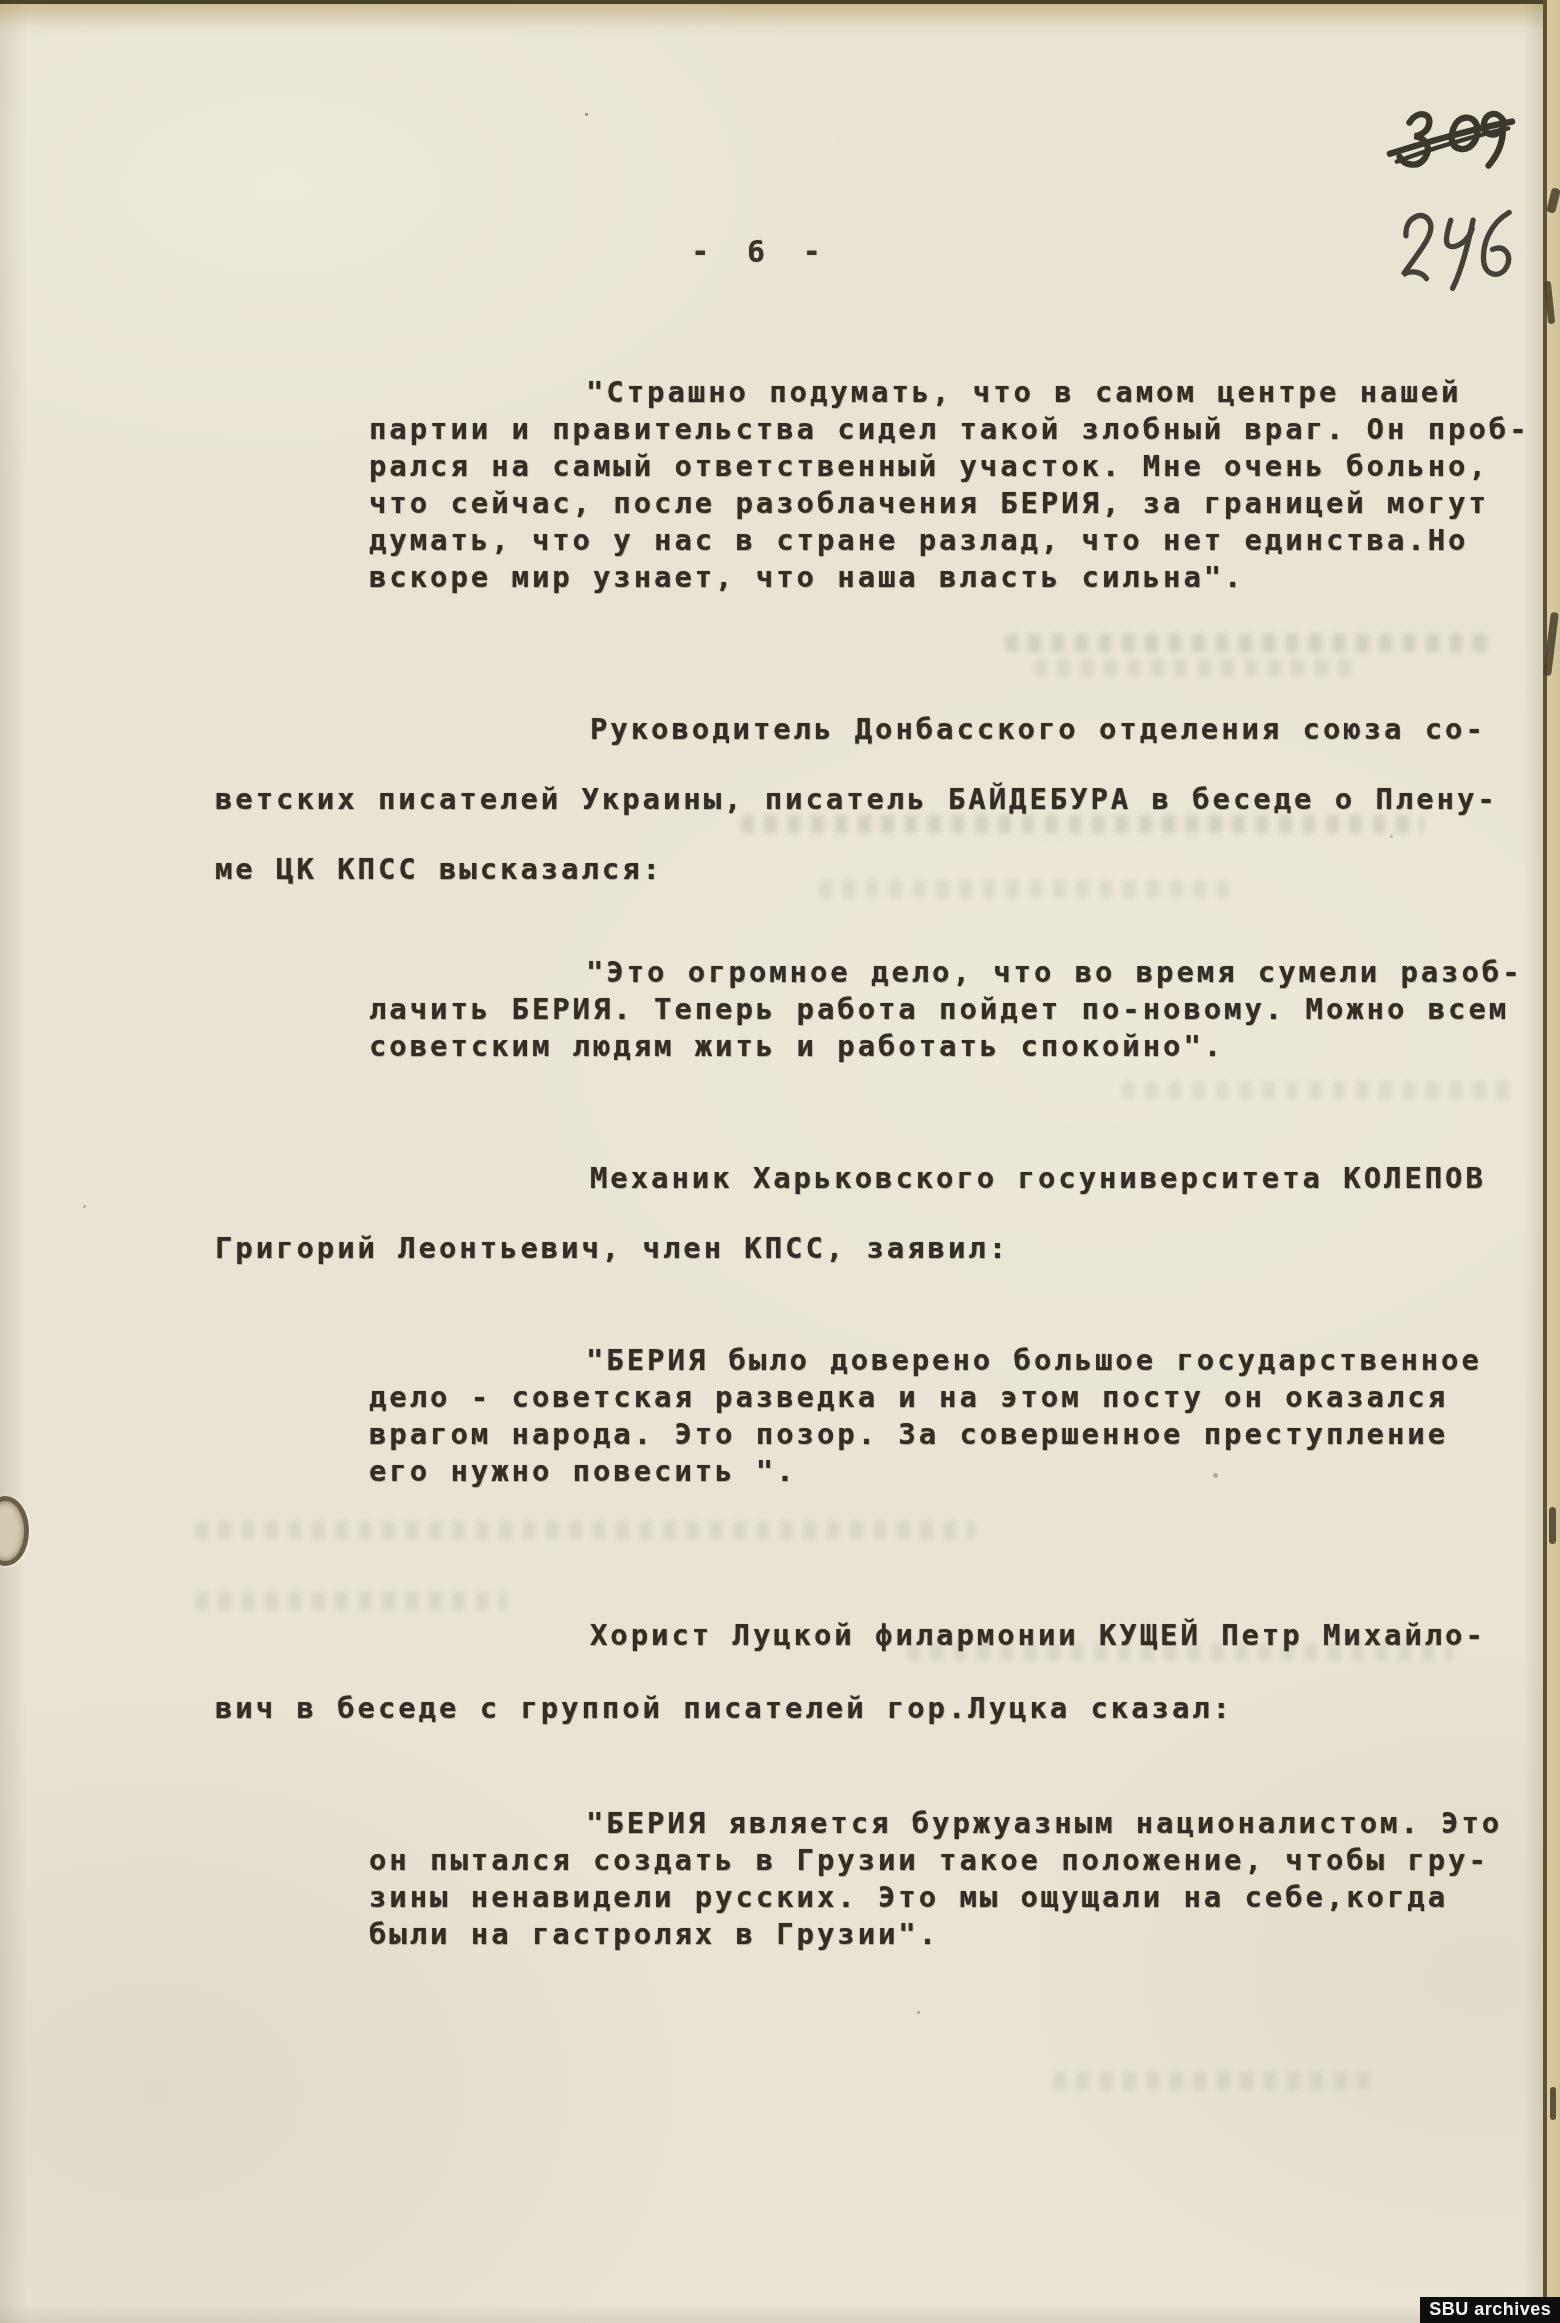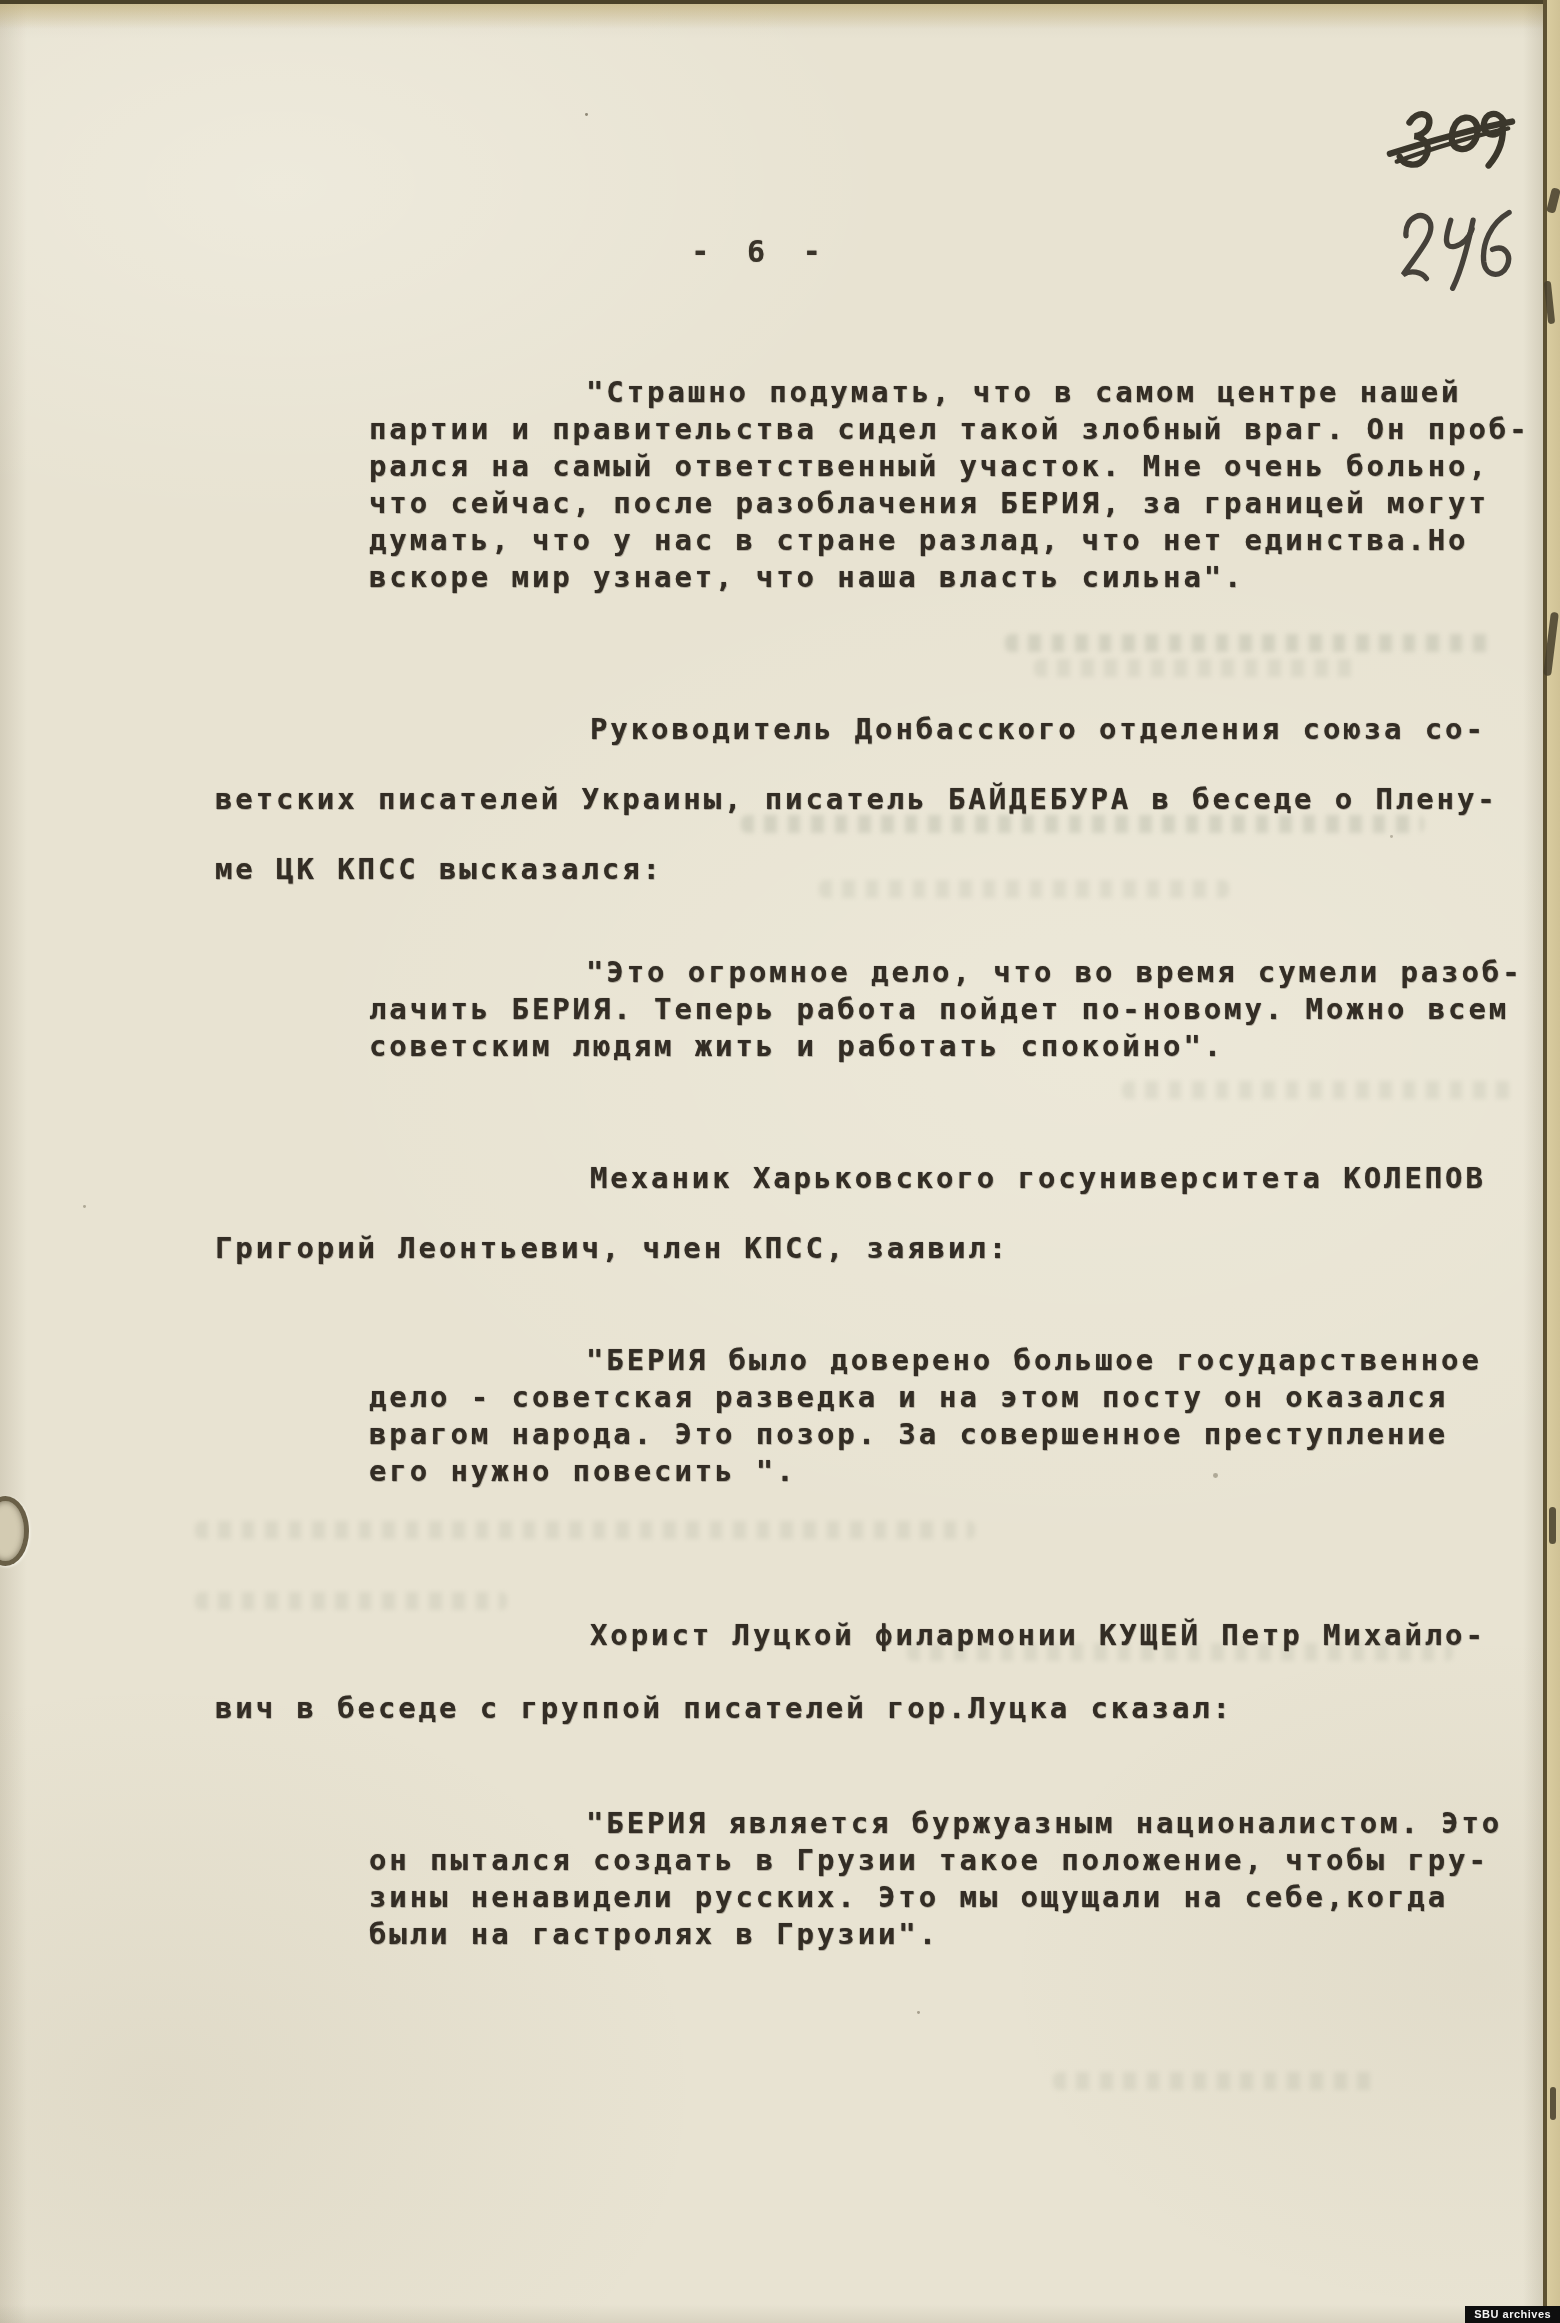--- a/index.html
+++ b/index.html
@@ -82,21 +82,21 @@
     background:rgba(70,60,40,0.55);
     box-shadow:629px 1361px 0 1px rgba(70,60,40,0.35),
                332px 1898px 0 0 rgba(70,60,40,0.4),
                -502px 1092px 0 0 rgba(70,60,40,0.35),
                805px 722px 0 0 rgba(70,60,40,0.3);}
 
   .watermark{
     position:absolute;right:0;bottom:0;
     background:#0e0e0e;color:#f4f4f4;
     font-family:"Liberation Sans","DejaVu Sans",sans-serif;
-    font-size:11px;font-weight:700;letter-spacing:0.5px;
+    font-size:18px;font-weight:700;letter-spacing:0.5px;
     padding:2px 8.8px 2.9px 8.8px;
   }
 </style>
 </head>
 <body>
 
 <div class="sheet">
 
   <div class="edge-top"></div>
   <div class="edge-top-band"></div>

